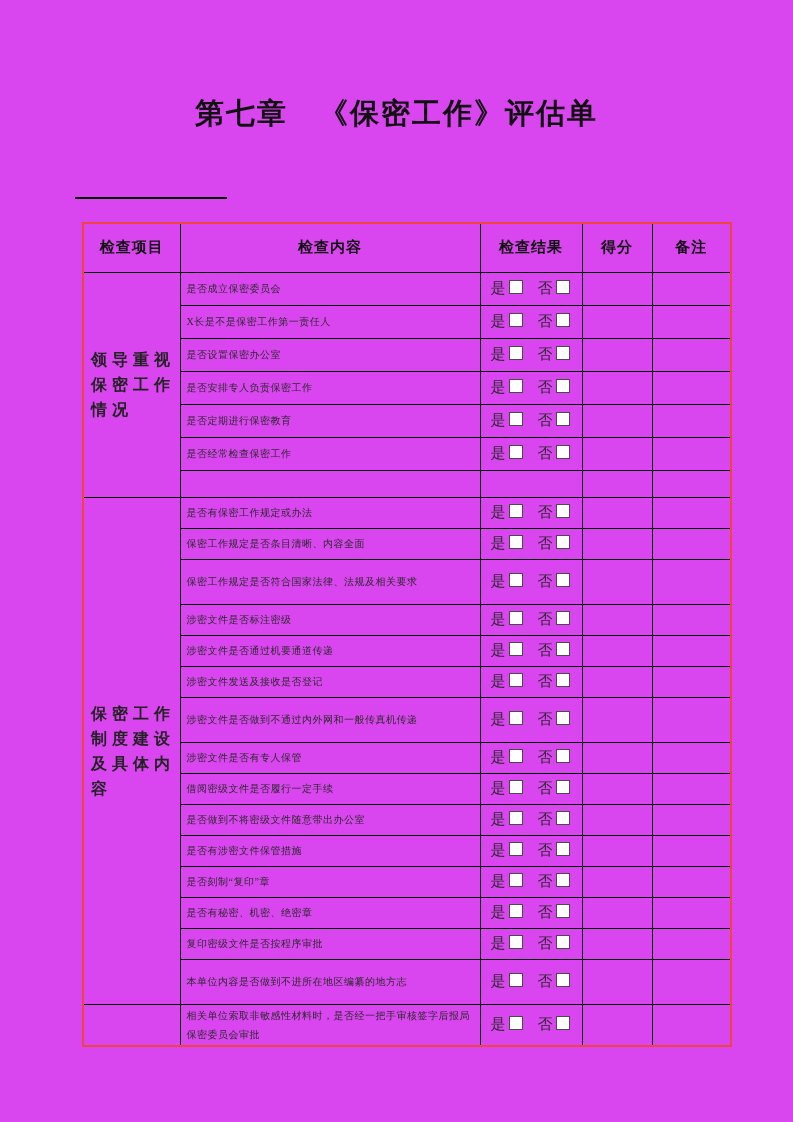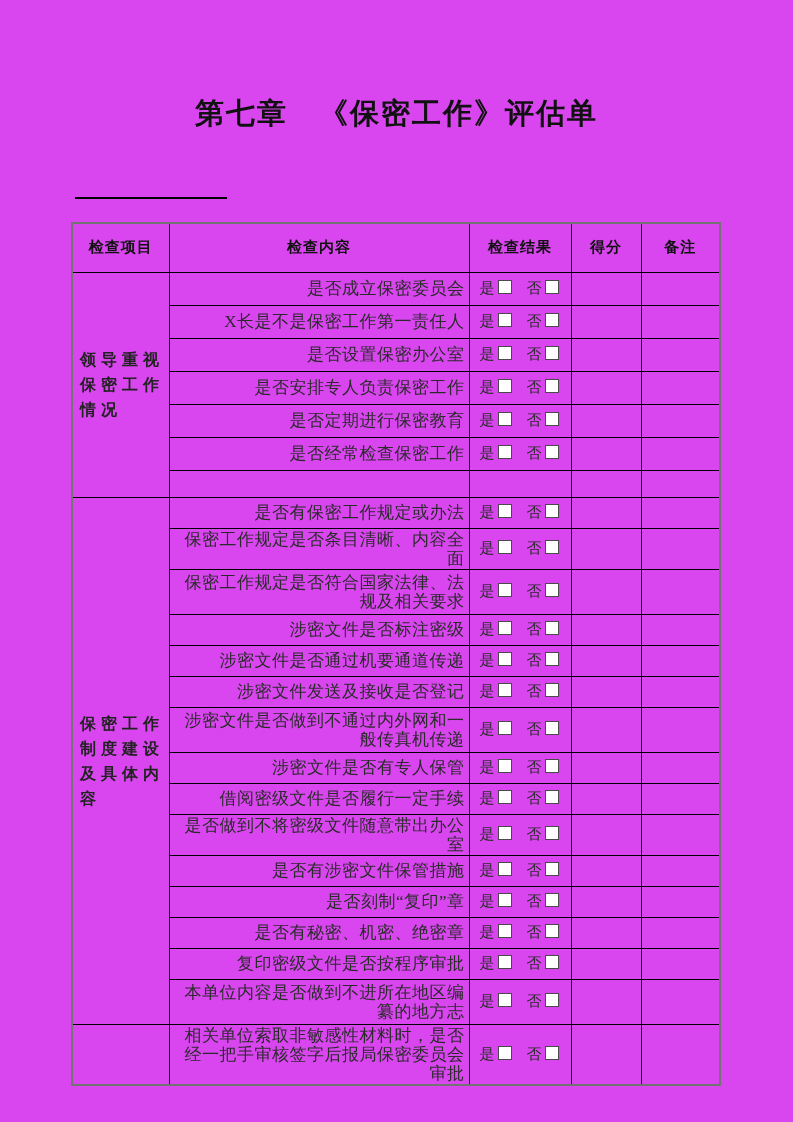--- a/index.html
+++ b/index.html
@@ -8,29 +8,29 @@
   .page-title{position:absolute;top:94px;left:0;width:100%;text-align:center;
         font-size:29px;font-weight:bold;letter-spacing:2px;color:#111;}
   .unit-line{position:absolute;left:75px;top:181px;width:152px;height:16px;
         border-bottom:2px solid #000;}
   .date-row{position:absolute;left:465px;top:181px;height:18px;white-space:nowrap;
         font-family:"Liberation Sans", sans-serif;font-weight:bold;font-size:15px;color:#111;}
   .blank{display:inline-block;border-bottom:2px solid #000;height:14px;vertical-align:bottom;}
   .blank.date{width:108px;}
   .blank.year{width:74px;}
 
-  table.tbl{position:absolute;left:71px;top:222px;width:648px;table-layout:fixed;
-        border-collapse:collapse;border:2px solid #737373;}
+  table.tbl{position:absolute;left:82px;top:222px;width:648px;table-layout:fixed;
+        border-collapse:collapse;border:2px solid #ef4444;}
   .tbl th,.tbl td{border:1px solid #000;padding:0;overflow:hidden;}
   .tbl th{font-family:"Liberation Sans", sans-serif;font-weight:bold;font-size:15px;
         letter-spacing:1px;text-align:center;vertical-align:middle;color:#111;}
   td.cat{font-weight:bold;font-size:16px;line-height:25px;letter-spacing:5px;
         padding:2px 2px 2px 7px;text-align:left;vertical-align:middle;color:#222;}
-  td.ct{font-size:17px;line-height:19px;letter-spacing:0.5px;
-        padding:1px 4px 1px 6px;text-align:right;vertical-align:middle;color:#2b2b2b;}
+  td.ct{font-size:10px;line-height:19px;letter-spacing:0.5px;
+        padding:1px 4px 1px 6px;text-align:left;vertical-align:middle;color:#2b2b2b;}
   td.res{font-size:15px;padding:0 0 0 10px;white-space:nowrap;vertical-align:middle;color:#2b2b2b;}
   .cb{display:inline-block;width:12px;height:12px;border:1px solid #4a4a4a;
         margin-left:3px;vertical-align:-1px;background:#fff;}
   .cb.first{margin-right:15px;}
   tr.rH{height:49px;} tr.rA{height:33px;} tr.rE{height:27px;}
   tr.rS{height:31px;} tr.rD{height:45px;} tr.rF{height:40px;}
 </style>
 </head>
 <body>
 

